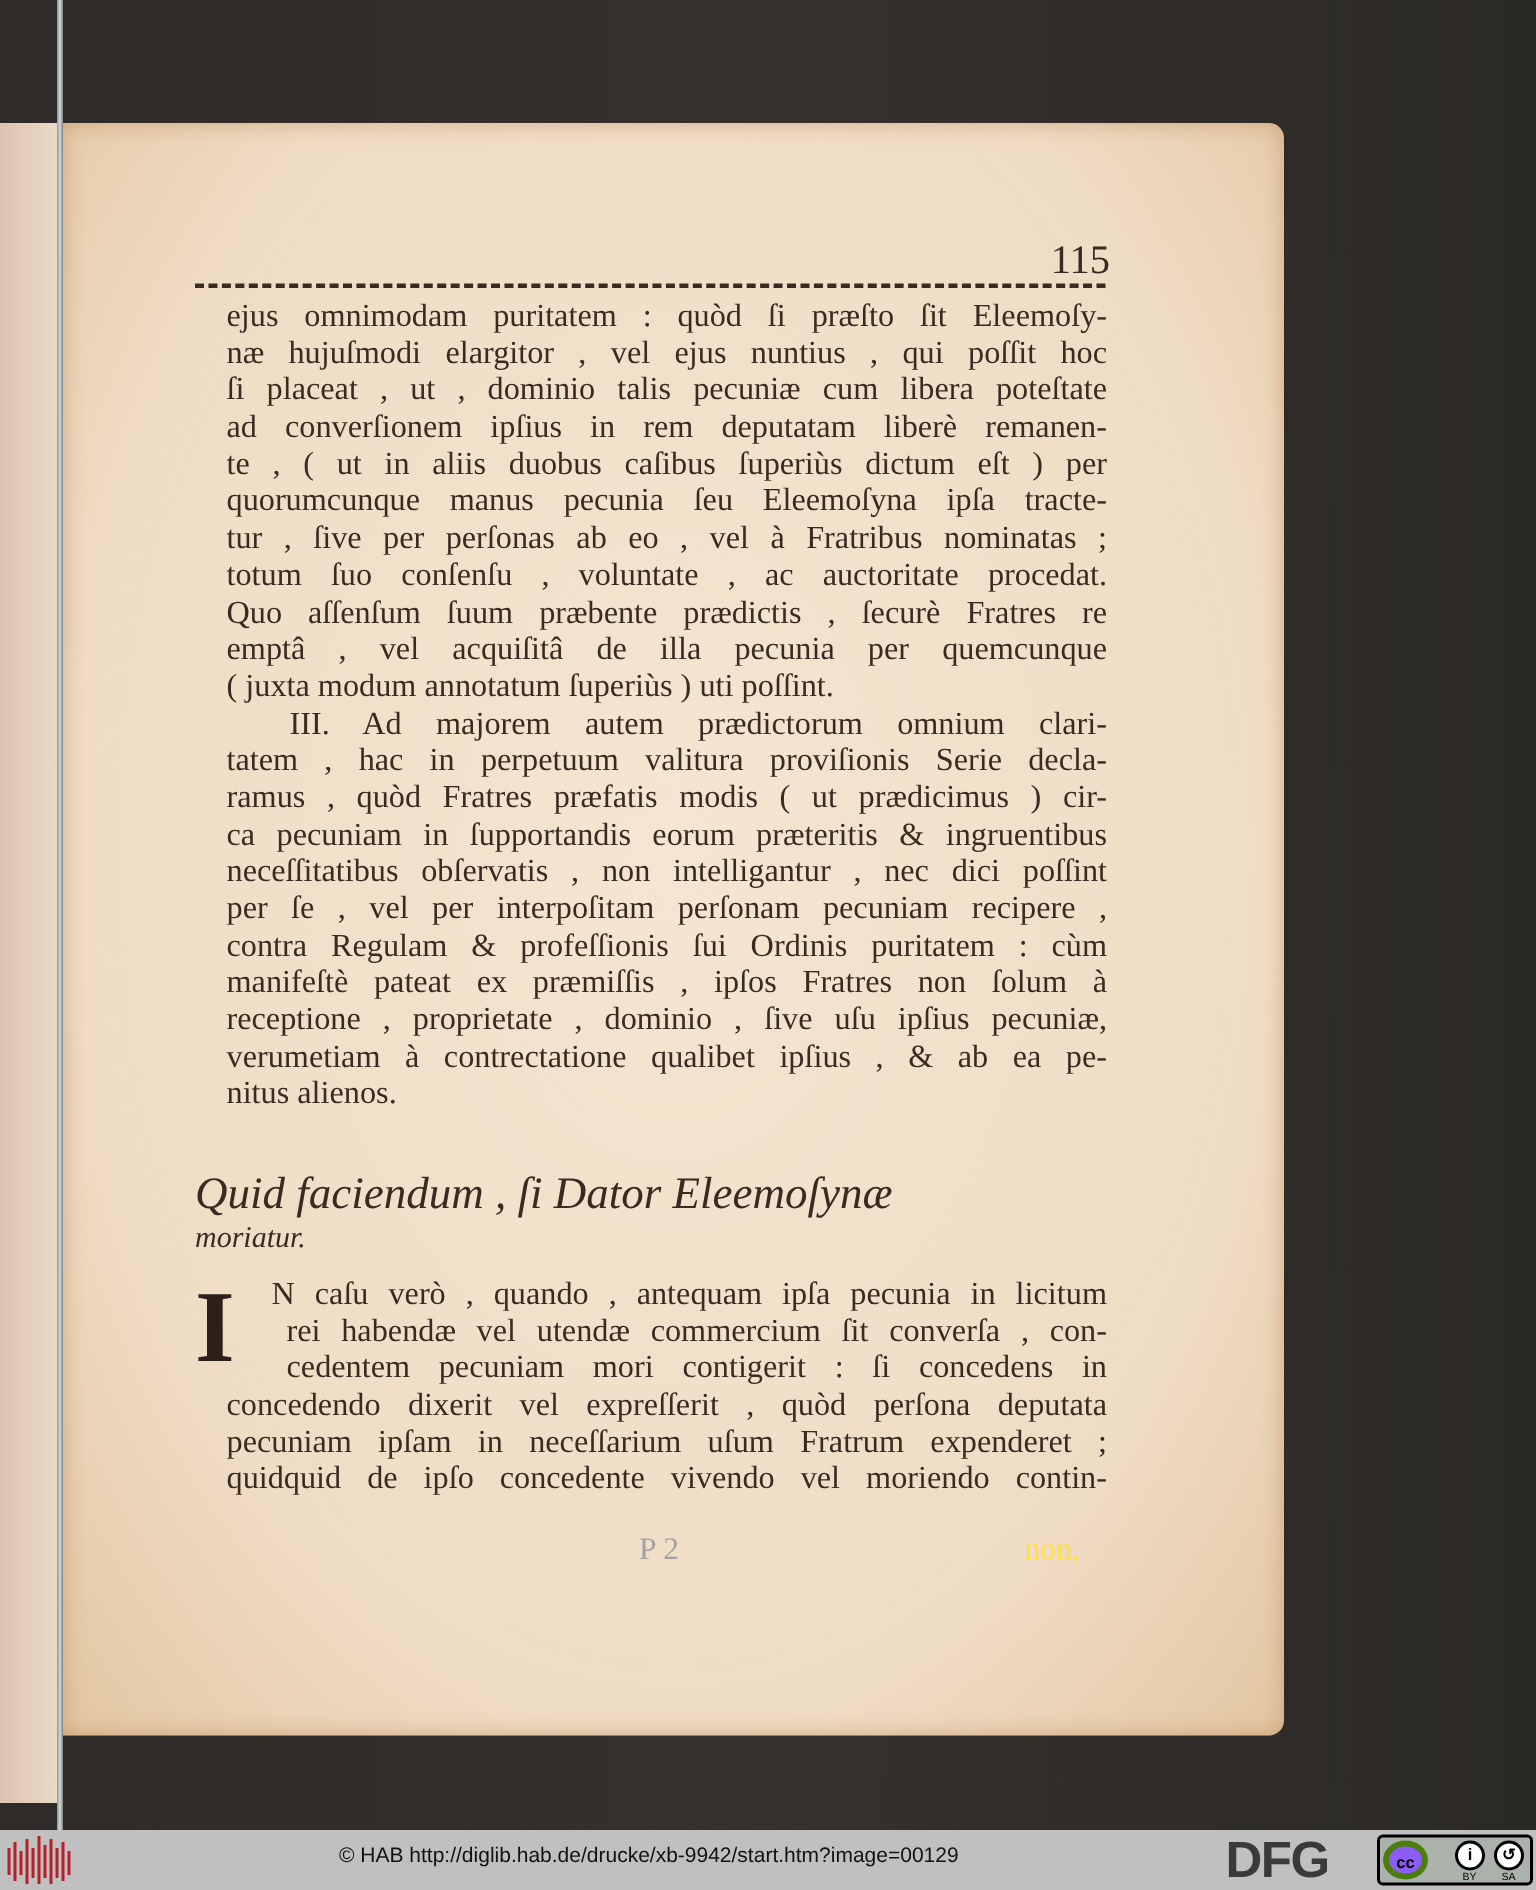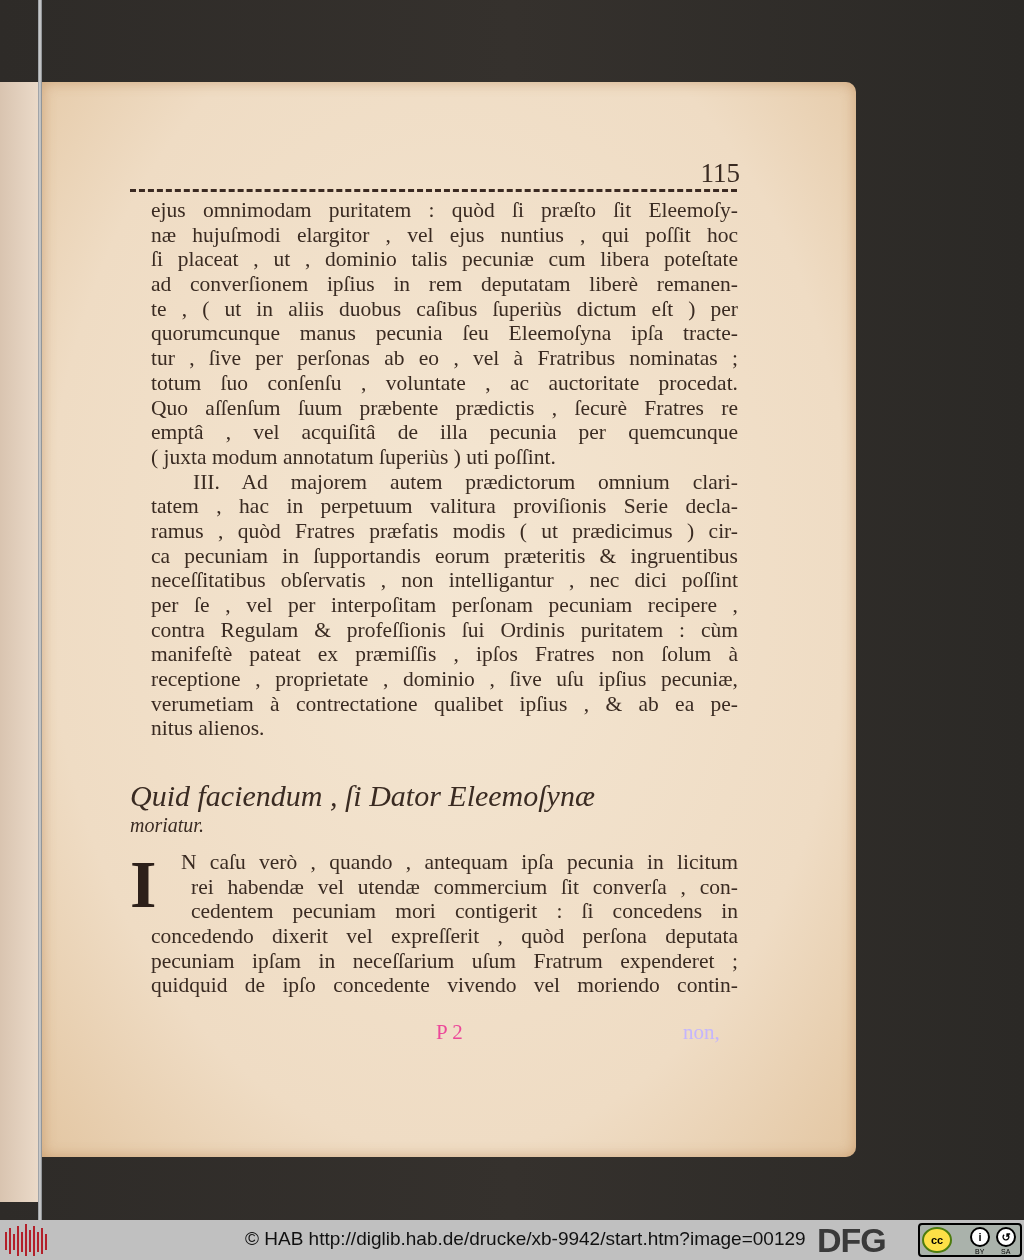--- a/index.html
+++ b/index.html
@@ -16,28 +16,28 @@
   .line{display:block;white-space:nowrap;text-align:justify;text-align-last:justify;height:24.7px;margin-left:21px;}
   .line.last{text-align-last:left;}
   .indent{padding-left:42px;}
   .heading{position:absolute;left:130px;top:778px;width:608px;color:#3a2b22;text-align:left;font-style:italic;}
   .h1{font-size:30px;line-height:36px;}
   .h2{font-size:20px;line-height:22px;}
   .p2{position:absolute;left:130px;top:850px;width:608px;color:#3a2b22;font-size:21.5px;line-height:24.7px;}
   .dropcap{position:absolute;left:0;top:4px;font-size:68px;line-height:60px;font-weight:bold;color:#2d201a;}
   .p2 .line.d{padding-left:30px;}
   .p2 .line.d2{padding-left:40px;}
-  .sig{position:absolute;left:436px;top:1020px;font-size:21px;color:#ec4899;}
-  .catch{position:absolute;left:683px;top:1020px;font-size:21px;color:#c4b5fd;text-align:right;}
+  .sig{position:absolute;left:426px;top:1020px;font-size:21px;color:#a3a3a3;}
+  .catch{position:absolute;left:683px;top:1020px;font-size:21px;color:#fde047;text-align:right;}
   .footer{position:absolute;left:0;top:1220px;width:1024px;height:40px;background:#c0c0c0;}
   .hab-logo{position:absolute;left:4px;top:2px;width:44px;height:36px;}
-  .copyright{position:absolute;left:245px;top:8px;font-family:"Liberation Sans",sans-serif;font-size:19px;color:#111;white-space:nowrap;}
+  .copyright{position:absolute;left:226px;top:8px;font-family:"Liberation Sans",sans-serif;font-size:14px;color:#111;white-space:nowrap;}
   .dfg{position:absolute;left:817px;top:3px;font-family:"Liberation Sans",sans-serif;font-weight:bold;font-size:34px;color:#3a3a3a;letter-spacing:-1px;line-height:34px;}
   .cc{position:absolute;left:918px;top:3px;width:104px;height:34px;background:#aab2ab;border:2px solid #000;border-radius:4px;box-sizing:border-box;}
-  .cc-main{position:absolute;left:2px;top:2px;width:30px;height:26px;border-radius:50%;background:#fde047;border:2px solid #4d7c0f;box-sizing:border-box;font-family:"Liberation Sans",sans-serif;font-weight:bold;font-size:11px;line-height:22px;text-align:center;color:#000;}
+  .cc-main{position:absolute;left:2px;top:2px;width:30px;height:26px;border-radius:50%;background:#8b5cf6;border:4px solid #4d7c0f;box-sizing:border-box;font-family:"Liberation Sans",sans-serif;font-weight:bold;font-size:11px;line-height:22px;text-align:center;color:#000;}
   .cc-sm{position:absolute;top:2px;width:20px;height:20px;border-radius:50%;background:#fff;border:2px solid #000;box-sizing:border-box;font-family:"Liberation Sans",sans-serif;font-weight:bold;font-size:11px;line-height:16px;text-align:center;color:#000;}
   .cc-lbl{position:absolute;bottom:0;font-family:"Liberation Sans",sans-serif;font-size:7px;color:#000;}
 </style>
 </head>
 <body>
 
 <div class="bg"></div>
 <div class="leftpage"></div>
 <div class="leftedge"></div>
 

